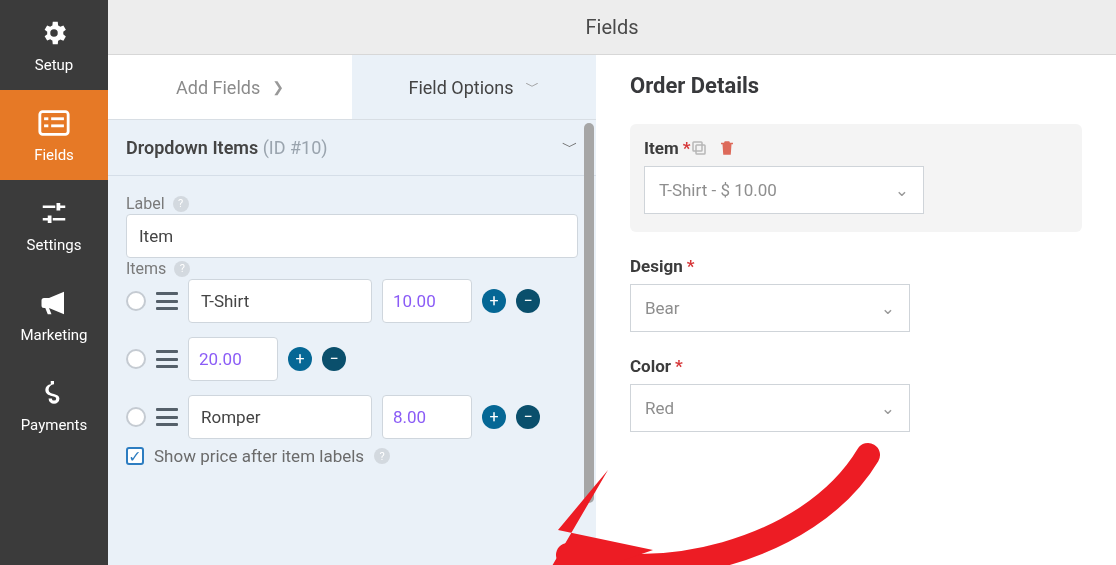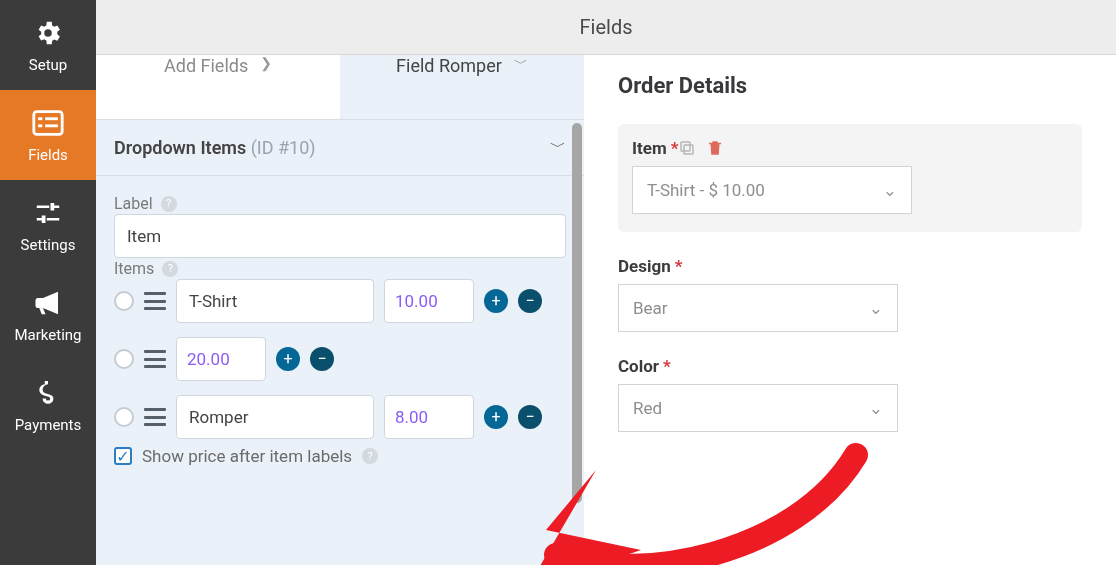--- a/index.html
+++ b/index.html
@@ -1,55 +1,55 @@
 <!DOCTYPE html>
 <html><head>
 <meta charset="utf-8">
 <style>
 *{box-sizing:border-box;margin:0;padding:0;font-family:-apple-system,BlinkMacSystemFont,"Segoe UI",Roboto,Helvetica,Arial,sans-serif}
 html,body{width:1116px;height:565px;overflow:hidden}
 body{display:flex;background:#f1f1f1}
 
 
-.sidebar{width:96px;background:#3b3b3b;display:flex;flex-direction:column}
+.sidebar{width:108px;background:#3b3b3b;display:flex;flex-direction:column}
 .sb-item{height:90px;display:flex;flex-direction:column;align-items:center;justify-content:center;color:#fff;cursor:pointer;gap:6px}
 .sb-item.active{background:#e67926}
 .sb-item .sb-ic{width:34px;height:34px;display:flex;align-items:center;justify-content:center}
 .sb-item span.lbl{font-size:15px}
 
 
 .maincol{flex:1;display:flex;flex-direction:column;position:relative}
 .topbar{height:55px;background:#ededed;display:flex;align-items:center;justify-content:center;border-bottom:1px solid #d7d7d7}
 .topbar .title{font-size:20px;color:#4a4a4a}
 
 .body{flex:1;display:flex;position:relative}
 
 
 .panel{width:488px;background:#eaf1f8;display:flex;flex-direction:column;position:relative}
 .tabs{height:65px;display:flex;background:#fff;border-bottom:1px solid #d8dee4}
-.tab{flex:1;display:flex;justify-content:center;gap:12px;color:#8b8b8b;font-size:18px;cursor:pointer}
+.tab{flex:1;display:flex;align-items:center;justify-content:center;gap:12px;color:#8b8b8b;font-size:18px;cursor:pointer}
 .tab.active{background:#eaf1f8;color:#444}
 .tab .chev{font-size:14px;color:#999}
 
 .section-hd{height:56px;display:flex;align-items:center;justify-content:space-between;padding:0 18px;border-bottom:1px solid #d5dee8}
 .section-hd .name{font-size:18px;color:#444;font-weight:600}
 .section-hd .name .muted{color:#9aa4ae;font-weight:400}
 .section-hd .caret{color:#6a6a6a;font-size:16px}
 
 .sec-body{padding:18px;display:flex;flex-direction:column;gap:1px}
 .fld-lbl{font-size:16px;color:#7a7a7a;display:flex;align-items:center;gap:8px}
 .help{width:16px;height:16px;border-radius:50%;background:#d3d9df;color:#fff;font-size:11px;display:flex;align-items:center;justify-content:center}
 .inp{width:100%;height:44px;border:1px solid #cfd6dd;border-radius:4px;background:#fff;padding:0 12px;font-size:17px;color:#444}
 
 .items-list{display:flex;flex-direction:column;gap:14px}
 .item-row{display:flex;align-items:center;gap:10px}
 .radio{width:20px;height:20px;border-radius:50%;border:2px solid #c5cbd2;background:#fff}
 .drag{width:22px;height:18px;display:flex;flex-direction:column;justify-content:space-between;cursor:grab}
 .drag i{display:block;height:3px;background:#55606a;border-radius:1px}
-.item-name{width:198px;height:44px;border:1px solid #cfd6dd;border-radius:4px;background:#fff;padding:0 12px;font-size:17px;color:#444}
+.item-name{width:184px;height:44px;border:1px solid #cfd6dd;border-radius:4px;background:#fff;padding:0 12px;font-size:17px;color:#444}
 .item-price{width:90px;height:44px;border:1px solid #cfd6dd;border-radius:4px;background:#fff;padding:0 10px;font-size:17px;color:#8b5cf6}
 .circ-btn{width:24px;height:24px;border-radius:50%;border:none;color:#fff;font-size:16px;line-height:1;display:flex;align-items:center;justify-content:center;cursor:pointer}
 .add{background:#056795}
 .rem{background:#0a4f6c}
 
 .chk-row{display:flex;align-items:center;gap:10px;padding-top:6px}
 .chk{width:18px;height:18px;border:2px solid #2d7dc1;border-radius:3px;display:flex;align-items:center;justify-content:center;color:#2d7dc1;background:#fff}
 .chk-lbl{font-size:17px;color:#6b6b6b}
 
 .scroll-track{position:absolute;right:0;top:0;width:14px;height:100%;background:transparent}
@@ -127,21 +127,21 @@
 
   <div class="body">
 
     <div class="panel">
       <div class="tabs">
         <div class="tab">
           <span>Add Fields</span>
           <span class="chev">❯</span>
         </div>
         <div class="tab active">
-          <span>Field Romper</span>
+          <span>Field Options</span>
           <span class="chev">﹀</span>
         </div>
       </div>
 
       <div class="section-hd">
         <div class="name">
           <span>Dropdown Items</span>
           <span class="muted">(ID #10)</span>
         </div>
         <div class="caret">﹀</div>

